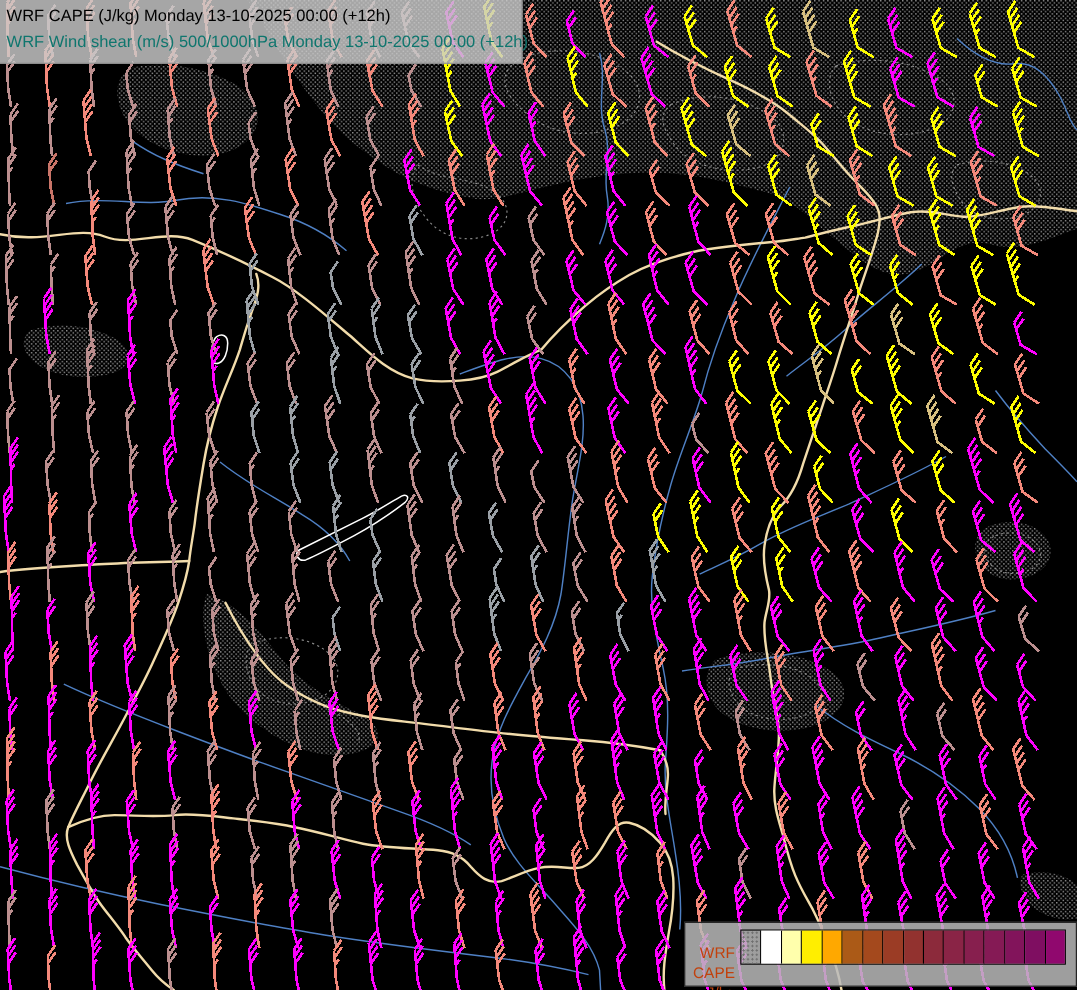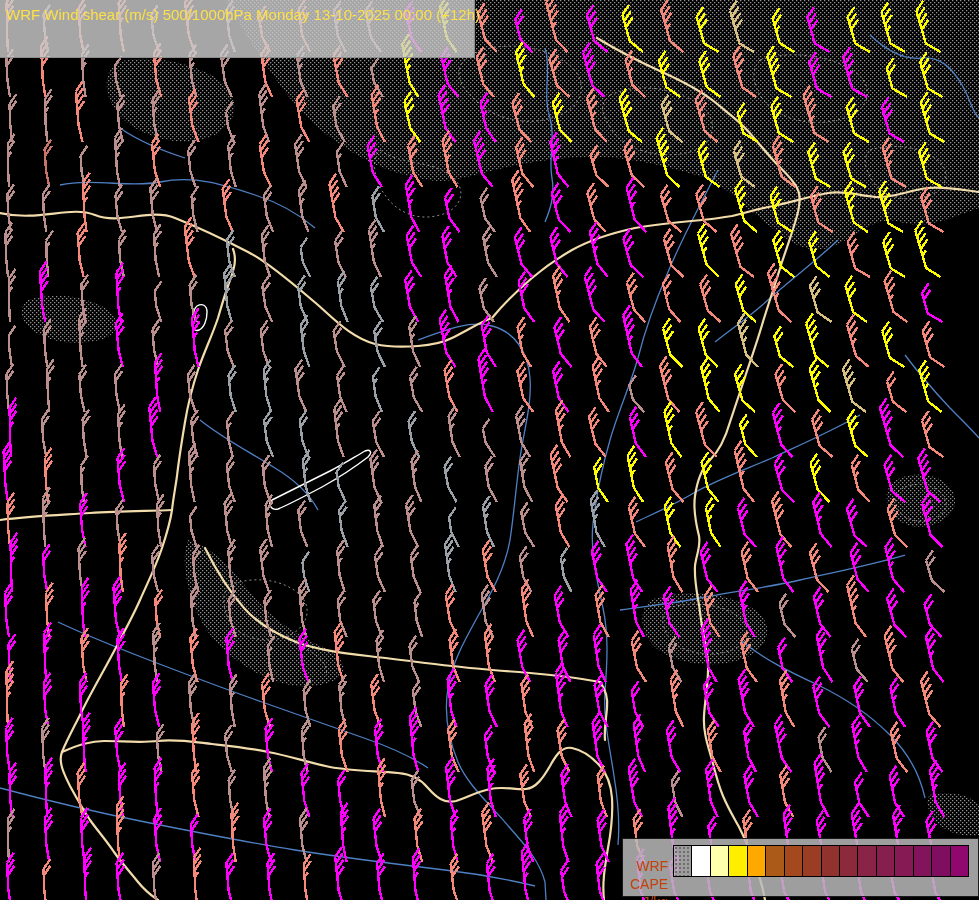--- a/index.html
+++ b/index.html
@@ -3,21 +3,21 @@
 <meta charset="utf-8">
 <style>
   html,body{margin:0;padding:0;background:#000;}
   .stage{position:relative;width:979px;height:900px;background:#000;overflow:hidden;
          font-family:"Liberation Sans",sans-serif;}
   #map-svg{position:absolute;left:0;top:0;}
   .titlebox{position:absolute;left:0;top:0;width:460px;height:52px;
             background:rgba(203,203,203,0.82);border:1px solid #8d8d8d;border-left:none;border-top:none;
             padding:3px 8px 2px 6px;box-sizing:content-box;z-index:5;}
   .titlebox .t1{font-size:15px;line-height:24px;color:#000;white-space:nowrap;}
-  .titlebox .t2{font-size:15px;line-height:24px;color:#fde047;white-space:nowrap;}
+  .titlebox .t2{font-size:15px;line-height:24px;color:#0f766e;white-space:nowrap;}
   .legend{position:absolute;left:622px;top:838px;width:357px;height:59px;
           background:rgba(186,186,186,0.85);border:1px solid #1a1a1a;box-sizing:border-box;
           z-index:5;}
   .legend-labels{position:absolute;left:7px;top:18px;color:#c2410c;font-size:14px;line-height:18px;text-align:right;}
   .legend-bar{position:absolute;left:50px;top:6px;width:294px;height:30px;display:flex;
               border:1px solid #000;box-sizing:content-box;}
   .legend-cell{flex:1 1 0;border-right:1px solid #000;box-sizing:border-box;}
   .legend-cell:last-child{border-right:none;}
   .cell-hatch{background-color:transparent;
               background-image:radial-gradient(#6e6e6e 0.9px, transparent 1px);
@@ -597,20 +597,21 @@
         <path d="M757.0,907.0 L750.8,891.2 L746.6,858.9 M746.6,858.9 l6.7,-9.9 M747.4,865.4 l6.7,-9.9 M748.3,871.8 l6.7,-9.9 M749.1,878.3 l3.4,-5.0" fill="none" stroke="#ff00ff" stroke-width="2.4" shape-rendering="crispEdges"></path>
         <path d="M792.3,907.0 L784.3,892.0 L779.6,864.9 M779.6,864.9 l6.7,-9.9 M780.7,871.3 l6.7,-9.9 M781.8,877.7 l6.7,-9.9" fill="none" stroke="#ff00ff" stroke-width="2.4" shape-rendering="crispEdges"></path>
         <path d="M832.6,907.0 L825.1,891.7 L821.8,871.0 M821.8,871.0 l6.7,-9.9 M822.8,877.4 l6.7,-9.9" fill="none" stroke="#ff00ff" stroke-width="2.4" shape-rendering="crispEdges"></path>
         <path d="M867.9,907.0 L860.9,891.5 L856.2,859.3 M856.2,859.3 l6.7,-9.9 M857.1,865.8 l6.7,-9.9 M858.1,872.2 l6.7,-9.9 M859.0,878.6 l3.4,-5.0" fill="none" stroke="#ff00ff" stroke-width="2.4" shape-rendering="crispEdges"></path>
         <path d="M903.2,907.0 L894.5,892.4 L888.2,859.0 M888.2,859.0 l6.7,-9.9 M889.4,865.4 l6.7,-9.9 M890.6,871.8 l6.7,-9.9 M891.8,878.2 l6.7,-9.9" fill="none" stroke="#ff00ff" stroke-width="2.4" shape-rendering="crispEdges"></path>
         <path d="M943.5,907.0 L935.3,892.1 L930.5,865.0 M930.5,865.0 l6.7,-9.9 M931.6,871.5 l6.7,-9.9 M932.7,877.9 l6.7,-9.9" fill="none" stroke="#ff00ff" stroke-width="2.4" shape-rendering="crispEdges"></path>
       </g>
     </svg>
 
   <div class="titlebox">
+    <div class="t1">WRF CAPE (J/kg) Monday 13-10-2025 00:00 (+12h)</div>
     <div class="t2">WRF Wind shear (m/s) 500/1000hPa Monday 13-10-2025 00:00 (+12h)</div>
   </div>
 
   <div class="legend">
     <div class="legend-labels">
       <div>WRF</div>
       <div>CAPE</div>
       <div>J/kg</div>
     </div>
     <div class="legend-bar" id="legend-bar">

